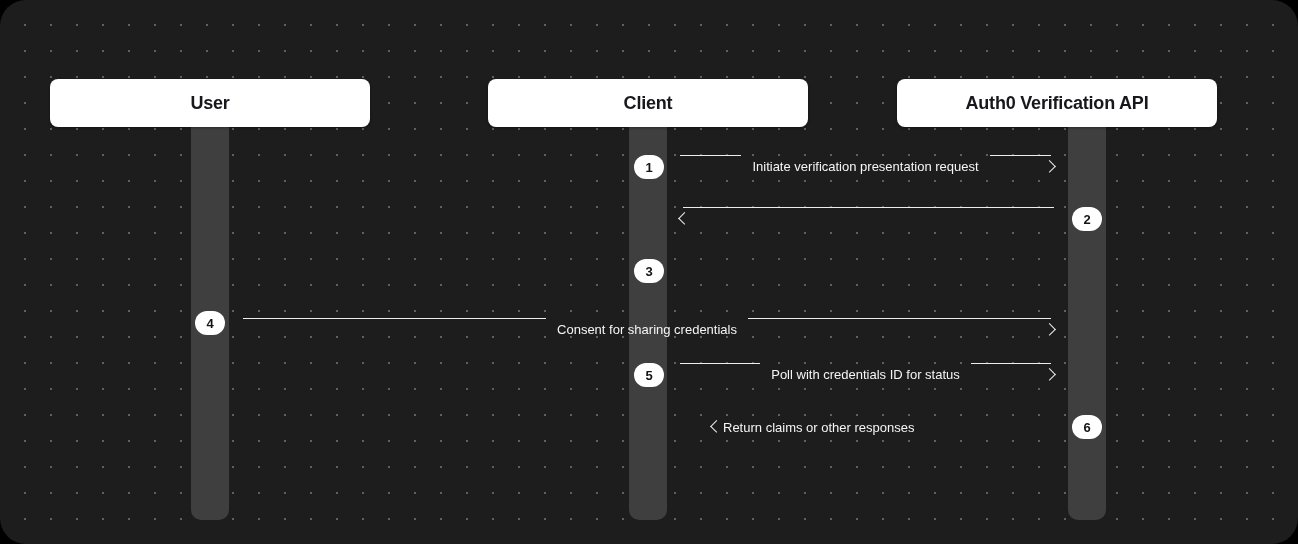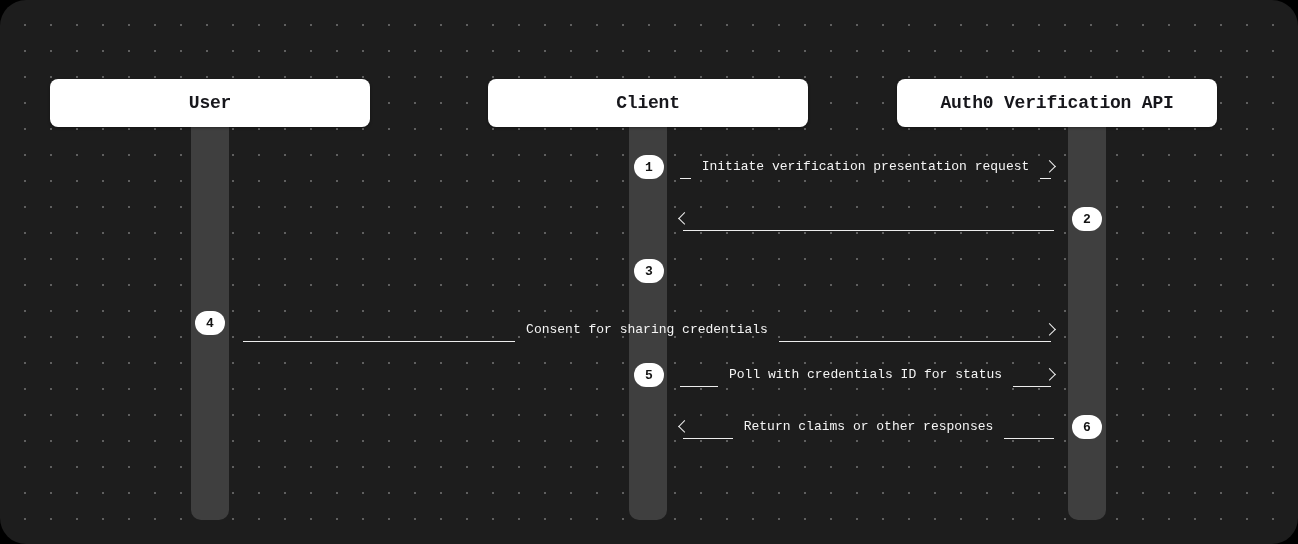--- a/index.html
+++ b/index.html
@@ -20,21 +20,20 @@
   .canvas{
     position:absolute;
     inset:0;
     width:1298px;height:544px;
     background-color:var(--canvas);
     background-image:radial-gradient(circle,var(--dot) 1px,rgba(0,0,0,0) 1.35px);
     background-size:26px 26px;
     background-position:12px 12px;
     border-radius:26px;
     overflow:hidden;
-    font-family:Liberation Mono, monospace;
   }
 
   .participant{
     position:absolute;
     top:79px;
     width:320px;height:48px;
     background:var(--box-bg);
     border-radius:8px;
     display:flex;align-items:center;justify-content:center;
     color:var(--box-text);
@@ -70,29 +69,29 @@
   .b1{left:634px;top:155px;}
   .b2{left:1072px;top:207px;}
   .b3{left:634px;top:259px;}
   .b4{left:195px;top:311px;}
   .b5{left:634px;top:363px;}
   .b6{left:1072px;top:415px;}
 
   .msg{
     position:absolute;
     height:24px;
-    display:flex;align-items:flex-end;
+    display:flex;align-items:flex-start;
     z-index:2;
   }
   .m1{left:680px;top:155px;width:374px;}
   .m2{left:680px;top:207px;width:374px;}
   .m3{left:241px;top:259px;width:371px;}
   .m4{left:243px;top:318px;width:811px;}
   .m5{left:680px;top:363px;width:374px;}
-  .m6{left:680px;top:415px;width:374px;}
+  .m6{left:712px;top:415px;width:374px;flex-direction:column;}
 
   .mline{
     flex:1;height:0;
     border-top:1.6px solid var(--line);
   }
   .dir-right .mline.seg-end{margin-right:3px;}
   .dir-left  .mline.seg-start{margin-left:3px;}
 
   .mlabel{
     padding:0 11px;

